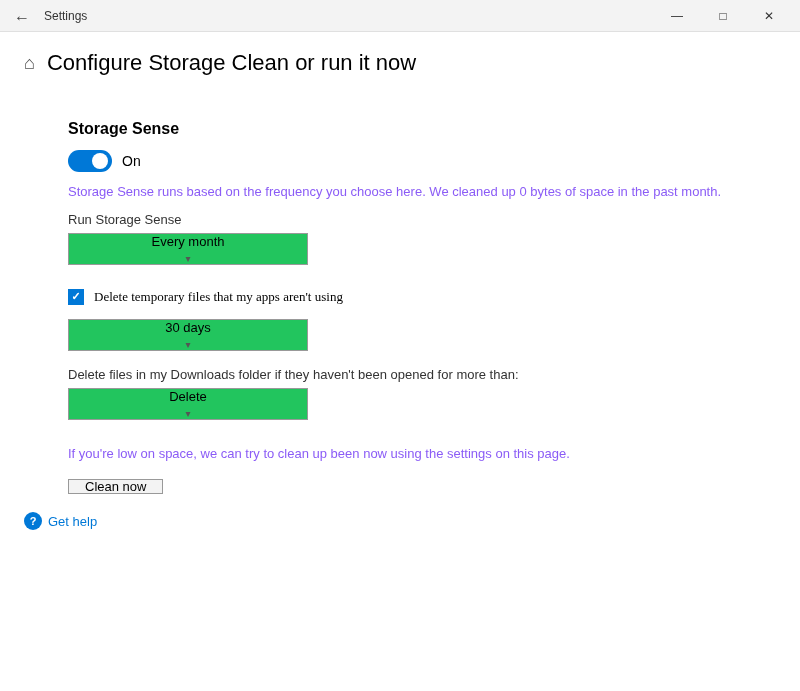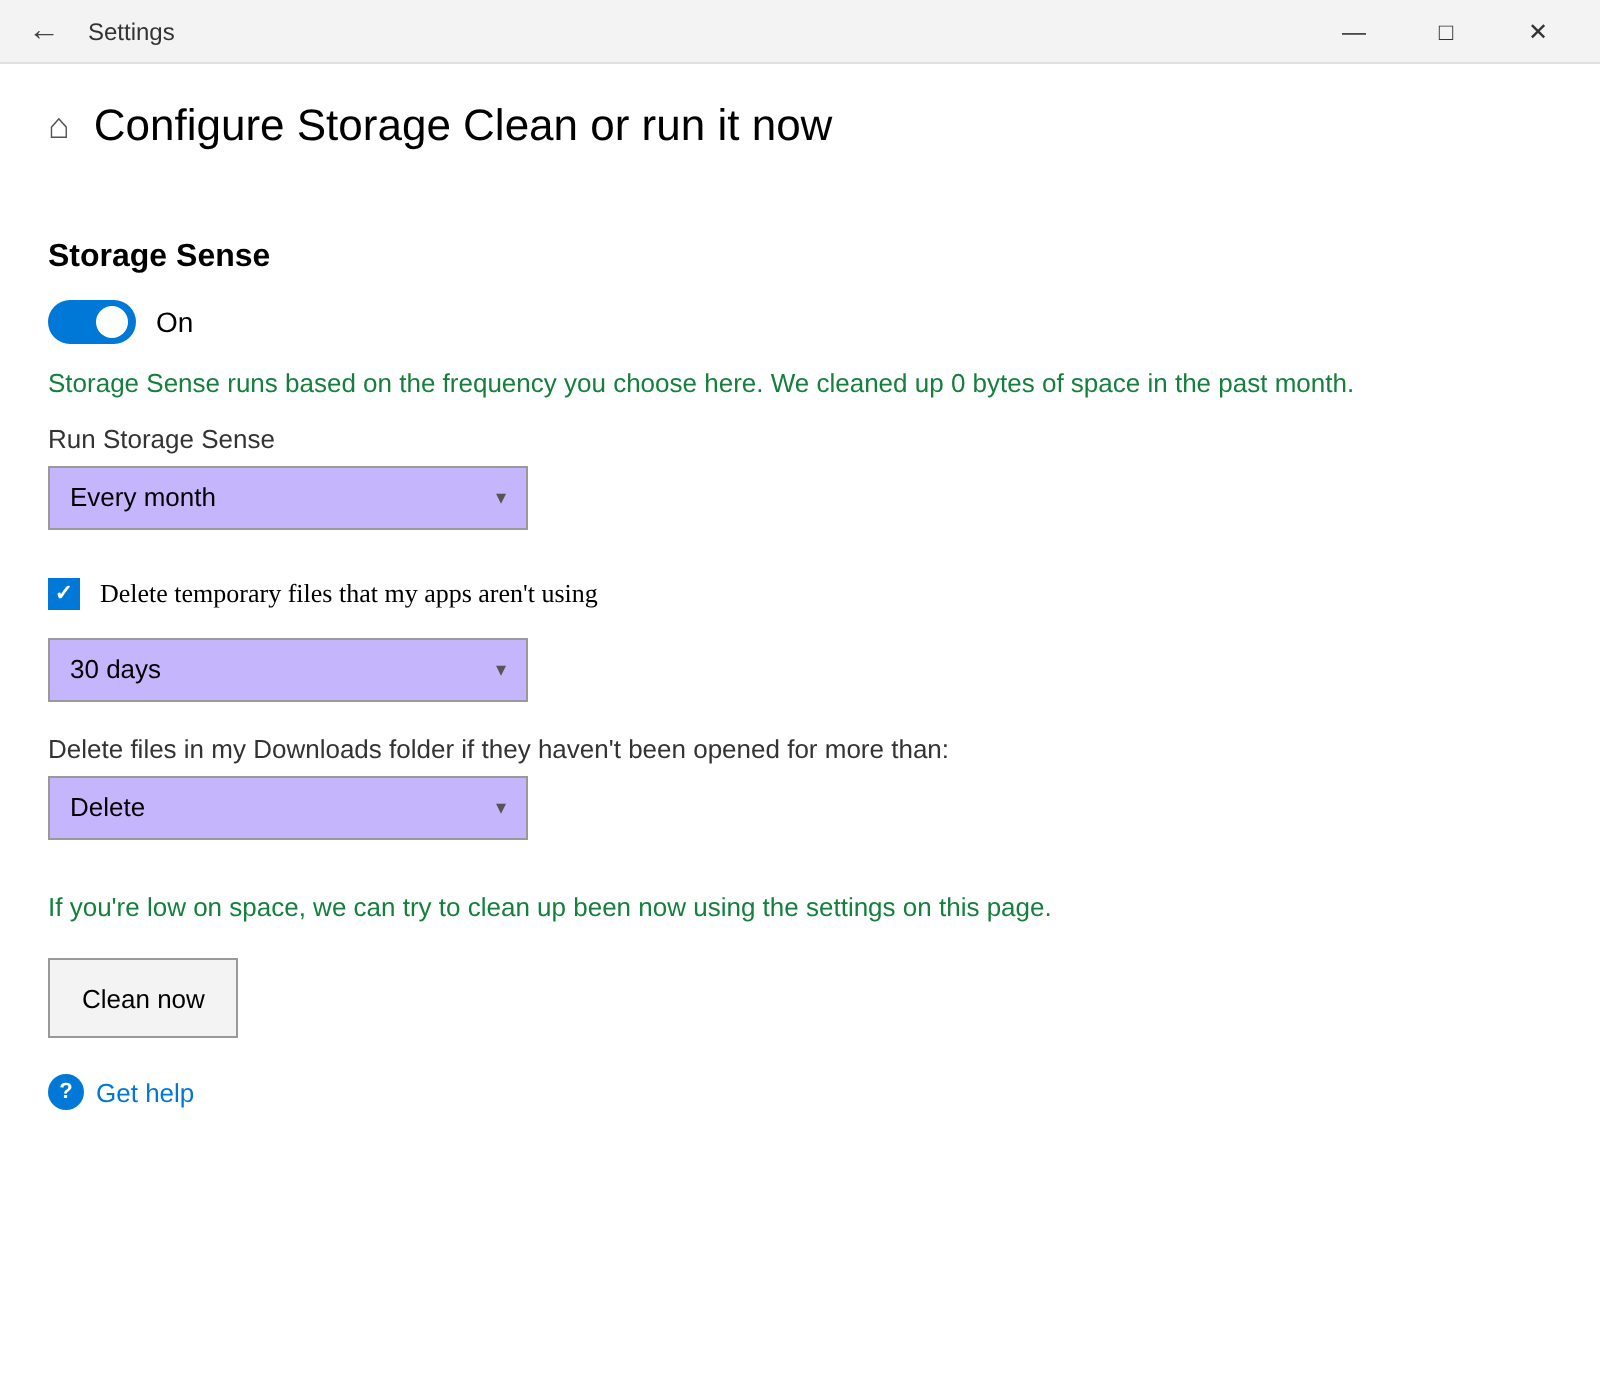--- a/index.html
+++ b/index.html
@@ -132,53 +132,54 @@
       border-radius: 50%;
       transition: right 0.2s;
     }
     .toggle-label {
       font-size: 14px;
       color: #000;
     }
 
     .description-text {
       font-size: 13px;
-      color: #15803d;
+      color: #8b5cf6;
       margin-bottom: 10px;
       line-height: 1.5;
     }
 
     .field-label {
       font-size: 13px;
       color: #333;
       margin-bottom: 6px;
     }
 
     
     .dropdown {
       display: flex;
       align-items: center;
       justify-content: space-between;
       width: 240px;
       height: 32px;
       border: 1px solid #999;
       padding: 0 10px;
-      background: #c4b5fd;
+      background: #22c55e;
       cursor: pointer;
       font-size: 13px;
       color: #000;
       margin-bottom: 8px;
+      flex-direction: column;
     }
     .dropdown-chevron {
       font-size: 10px;
       color: #555;
     }
 
     
-    .section-gap { margin-top: 24px; }
+    .section-gap { margin-top: 24px; margin-left: 44px; }
 
     
     .checkbox-row {
       display: flex;
       align-items: center;
       gap: 10px;
       margin-bottom: 14px;
     }
     .checkbox-box {
       width: 16px;
@@ -200,21 +201,21 @@
       font-size: 13px;
       color: #000;
       font-family: Liberation Serif, serif;
     }
 
     
     .clean-btn {
       display: inline-flex;
       align-items: center;
       justify-content: center;
-      height: 40px;
+      height: 15px;
       padding: 0 16px;
       background: #f3f3f3;
       border: 1px solid #999;
       font-size: 13px;
       color: #000;
       cursor: pointer;
       margin-top: 6px;
     }
 
     

